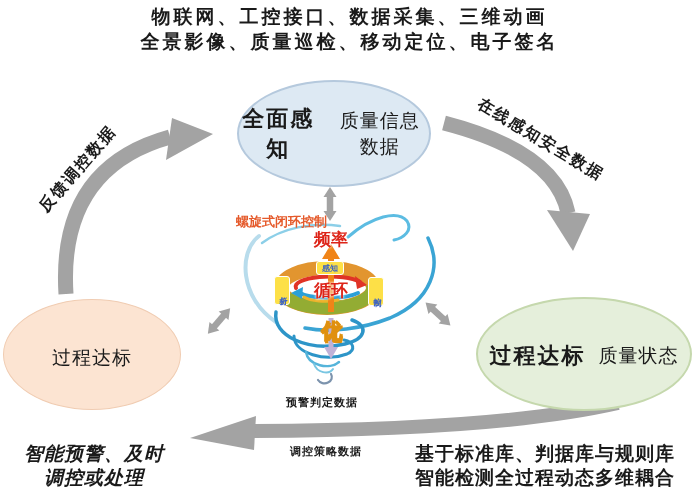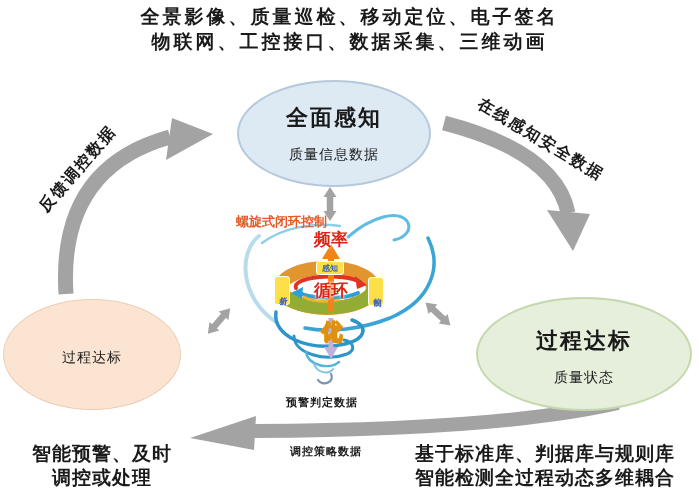--- a/index.html
+++ b/index.html
@@ -3,38 +3,38 @@
 <meta charset="utf-8">
 <style>
   html,body{margin:0;padding:0;background:#fff;}
   body{width:699px;height:500px;overflow:hidden;position:relative;
        font-family:"Liberation Sans","DejaVu Sans",sans-serif;color:#1a1a1a;}
   #stage{position:absolute;inset:0;width:699px;height:500px;}
   svg{position:absolute;left:0;top:0;z-index:1;}
   .abs{position:absolute;z-index:3;}
   .banner{left:0;top:4px;width:699px;text-align:center;font-size:19px;font-weight:bold;
           letter-spacing:3px;line-height:25px;}
-  .node{position:absolute;z-index:2;border-radius:50%;display:flex;flex-direction:column;
+  .node{position:absolute;z-index:2;border-radius:50%;display:flex;flex-direction:row;
         align-items:center;justify-content:center;gap:13px;text-align:center;}
   .node .title{font-size:22px;font-weight:bold;letter-spacing:2px;}
-  .node .subtitle{font-size:14px;letter-spacing:1px;}
+  .node .subtitle{font-size:19px;letter-spacing:1px;}
   .node-perception{left:237px;top:80px;width:190px;height:103px;
       background:var(--perception_fill);border:2px solid var(--perception_border);}
   .node-control{left:3px;top:299px;width:176px;height:103px;
       background:var(--control_fill);border:1px solid var(--control_border);padding-top:6px;}
   .node-analysis{left:476px;top:297px;width:212px;height:106px;
       background:var(--analysis_fill);border:2px solid var(--analysis_border);padding-top:4px;}
   .rot{font-size:16px;font-weight:bold;letter-spacing:2px;white-space:nowrap;}
   .rot-feedback{left:22px;top:154px;width:120px;transform:rotate(-49deg);transform-origin:center;}
   .rot-online{left:468px;top:131px;width:150px;transform:rotate(31deg);transform-origin:center;}
   .flowlabel{font-size:11px;font-weight:bold;letter-spacing:1px;text-align:center;width:140px;}
   .lbl-warning{left:252px;top:395px;}
   .lbl-strategy{left:256px;top:444px;}
   .note{font-size:19px;font-weight:bold;line-height:24px;text-align:center;letter-spacing:1px;}
-  .note-left{left:16px;top:442px;width:172px;}
+  .note-left{left:8px;top:442px;width:172px;font-style:italic;}
   .note-right{left:406px;top:442px;width:278px;}
   .spiral-title{left:214px;top:213px;font-size:13px;font-weight:bold;color:var(--orange_title);padding-left:22px;}
   .redword{width:52px;text-align:center;font-size:17px;font-weight:bold;color:var(--red_text);
            text-shadow:0 0 3px #fff,0 0 3px #fff;font-family:Liberation Serif, serif;}
   .word-freq{left:305px;top:228px;}
   .word-cycle{left:305px;top:279px;text-align:center;}
   .word-opt{left:318px;top:303px;writing-mode:vertical-rl;text-orientation:upright;
             font-size:21px;font-weight:bold;letter-spacing:2px;color:var(--optimize_yellow);
             -webkit-text-stroke:0.8px #e09010;text-shadow:0 0 1px #e09010;}
   .tab{background:#fde047;border:1px solid #fff;border-radius:3px;color:#3b62c4;
@@ -103,22 +103,22 @@
       <line x1="331" y1="312" x2="331" y2="257" stroke="#f08418" stroke-width="6"></line>
       <polygon points="322,259 340,259 331,244" fill="#f08418"></polygon>
     </g>
     <g>
       <line x1="331" y1="318" x2="331" y2="349" stroke="#c0b2d8" stroke-width="5"></line>
       <polygon points="324,347 338,347 331,359" fill="#c0b2d8"></polygon>
     </g>
   </svg>
 
   <div class="abs banner">
+    <div>物联网、工控接口、数据采集、三维动画</div>
     <div>全景影像、质量巡检、移动定位、电子签名</div>
-    <div>物联网、工控接口、数据采集、三维动画</div>
   </div>
 
   <div class="node node-perception">
     <div class="title">全面感知</div>
     <div class="subtitle">质量信息数据</div>
   </div>
   <div class="node node-control">
     <div class="subtitle">过程达标</div>
   </div>
   <div class="node node-analysis">

